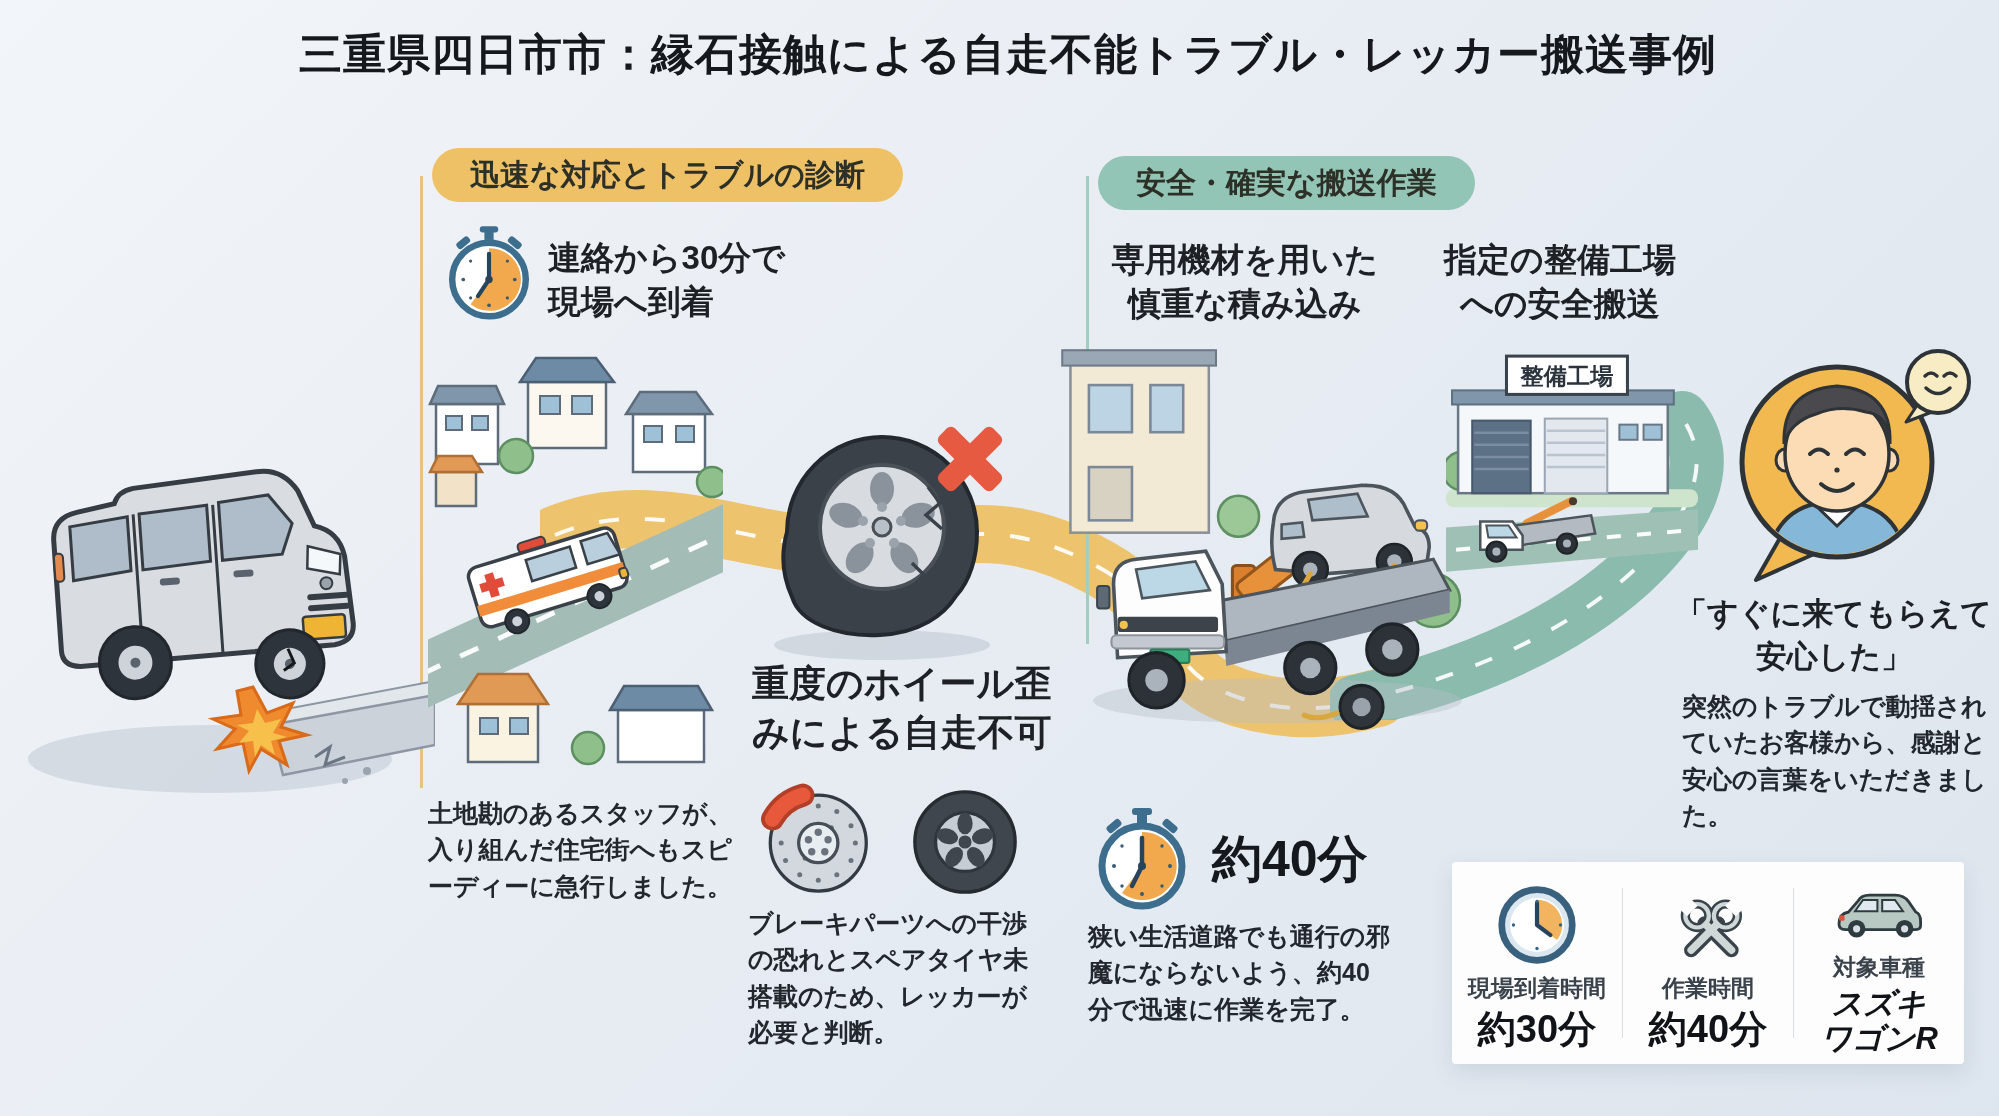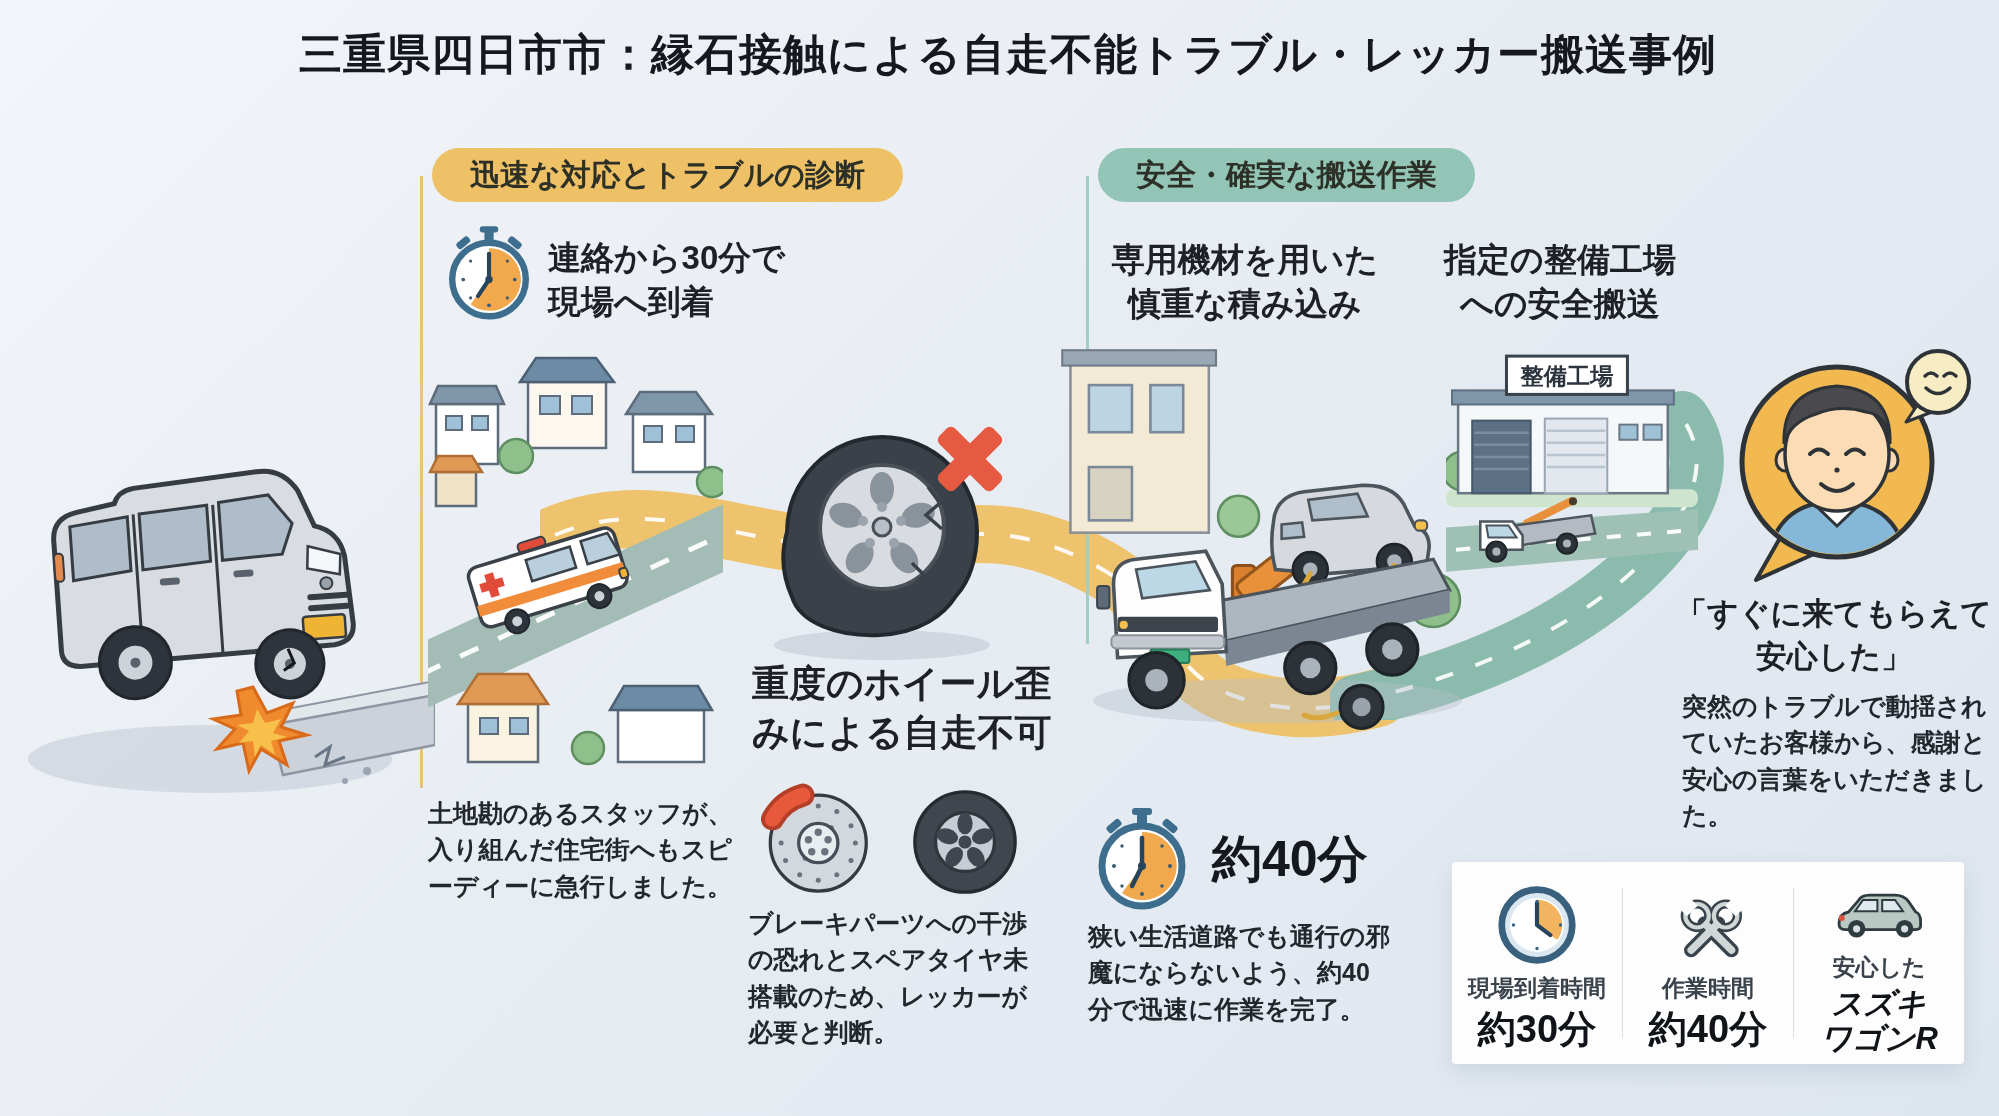--- a/index.html
+++ b/index.html
@@ -46,21 +46,21 @@
     <path d="M 25 322 C 120 300, 225 262, 302 192 C 362 136, 384 82, 352 38" fill="none" stroke="#8abbac" stroke-width="54" stroke-linecap="round"></path>
     <path d="M 25 322 C 120 300, 225 262, 302 192 C 362 136, 384 82, 352 38" fill="none" stroke="#ffffff" stroke-width="4" stroke-dasharray="18 24" opacity=".9"></path>
   </svg>
 
   <div class="abs title">三重県四日市市：縁石接触による自走不能トラブル・レッカー搬送事例</div>
 
   <div class="abs connector conn-orange" style="left:420px;top:176px;height:612px"></div>
   <div class="abs connector conn-teal" style="left:1086px;top:176px;height:468px"></div>
 
   <div class="abs badge badge-orange" style="left:432px;top:148px">迅速な対応とトラブルの診断</div>
-  <div class="abs badge badge-teal" style="left:1098px;top:148px">安全・確実な搬送作業</div>
+  <div class="abs badge badge-teal" style="left:1098px;top:156px">安全・確実な搬送作業</div>
 
   <svg class="abs" style="left:443px;top:224px" width="92" height="100" viewBox="0 0 100 108">
     <rect x="40" y="2" width="20" height="7" rx="3" fill="#3d6e8e"></rect>
     <rect x="45" y="7" width="10" height="10" fill="#3d6e8e"></rect>
     <rect x="14" y="16" width="16" height="8" rx="3" fill="#3d6e8e" transform="rotate(-40 22 20)"></rect>
     <rect x="70" y="16" width="16" height="8" rx="3" fill="#3d6e8e" transform="rotate(40 78 20)"></rect>
     <circle cx="50" cy="60" r="40" fill="#ffffff" stroke="#3d6e8e" stroke-width="7"></circle>
     <path d="M50 60 L50 26 A34 34 0 1 1 30 87 Z" fill="#f2a94d"></path>
     <circle cx="50" cy="32" r="2" fill="#3a5a70"></circle>
       <circle cx="50" cy="88" r="2" fill="#3a5a70"></circle>
@@ -421,19 +421,19 @@
       <svg width="96" height="68" viewBox="0 0 120 80">
         <path d="M10 55 Q10 42 22 40 L34 26 Q38 19 48 19 L80 19 Q91 19 97 27 L106 40 Q112 42 112 52 L112 57 Q112 62 106 62 L18 62 Q10 62 10 55 Z" fill="#b8c8c2" stroke="#2e3b40" stroke-width="3.5"></path>
         <polygon points="40,25 58,25 58,39 30,39" fill="#dfe9ee" stroke="#2e3b40" stroke-width="2.5"></polygon>
         <polygon points="64,25 80,25 90,39 64,39" fill="#dfe9ee" stroke="#2e3b40" stroke-width="2.5"></polygon>
         <rect x="10" y="44" width="7" height="7" rx="2" fill="#d9543c"></rect>
         <circle cx="32" cy="61" r="11" fill="#2e3b40"></circle>
           <circle cx="32" cy="61" r="4.5" fill="#d8dee2"></circle>
         <circle cx="92" cy="61" r="11" fill="#2e3b40"></circle>
           <circle cx="92" cy="61" r="4.5" fill="#d8dee2"></circle>
       </svg>
-      <div class="lbl">安心した</div>
+      <div class="lbl">対象車種</div>
       <div class="val small preline">スズキ
 ワゴンR</div>
     </div>
   </div>
 
 </div>
 
 </body></html>

